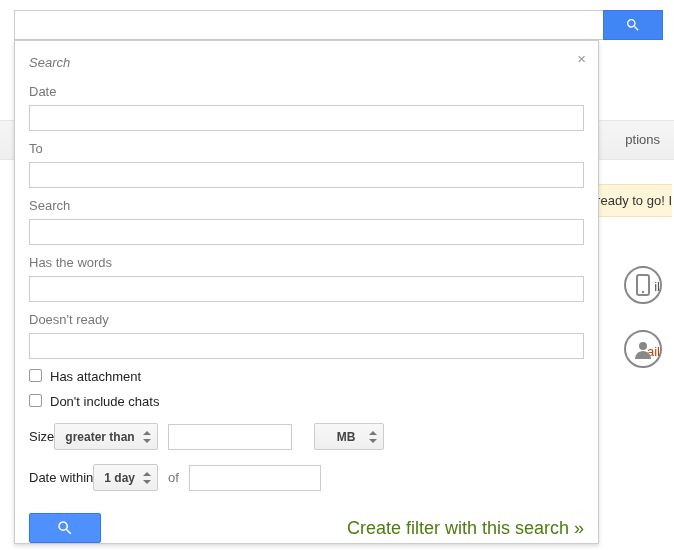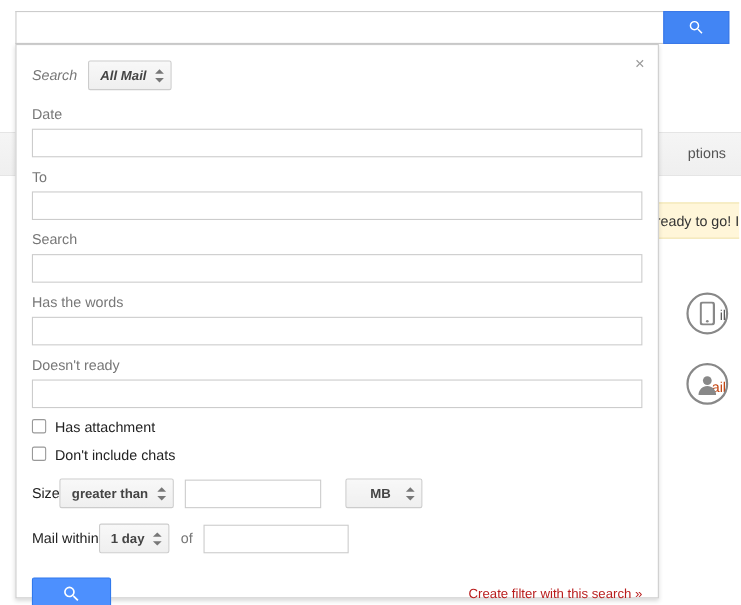--- a/index.html
+++ b/index.html
@@ -153,22 +153,22 @@
     background: #4d90fe;
     border: 1px solid #3079ed;
     border-radius: 2px;
     display: flex;
     align-items: center;
     justify-content: center;
     cursor: pointer;
   }
   .search-go-btn svg { fill: #fff; }
   .create-filter-link {
-    color: #b91c1c;
-    font-size: 12px;
+    color: #4d7c0f;
+    font-size: 18px;
     cursor: pointer;
   }
 
   
   .bg-strip-options {
     position: absolute;
     left: 0; right: 0;
     top: 120px;
     height: 40px;
     background: linear-gradient(#f5f5f5, #efefef);
@@ -258,24 +258,20 @@
         <path d="M15.5 14h-.79l-.28-.27A6.471 6.471 0 0 0 16 9.5 6.5 6.5 0 1 0 9.5 16c1.61 0 3.09-.59 4.23-1.57l.27.28v.79l5 4.99L20.49 19l-4.99-5zm-6 0C7.01 14 5 11.99 5 9.5S7.01 5 9.5 5 14 7.01 14 9.5 11.99 14 9.5 14z"></path>
       </svg>
   </div>
 </div>
 
 <div class="adv-panel">
   <div class="close-x">×</div>
 
   <div class="row-inline" style="margin-bottom:14px;font-style:italic;">
     <span class="label-inline">Search</span>
-    <div class="select">
-      <span>All Mail</span>
-      <span class="updown"></span>
-    </div>
   </div>
 
   <div class="row">
     <span class="label">Date</span>
     <input class="field-input" type="text" value="" style="">
   </div>
 
   <div class="row">
     <span class="label">To</span>
     <input class="field-input" type="text" value="" style="">
@@ -315,21 +311,21 @@
     <div class="gap"></div>
     <input class="field-input small-input" type="text" value="" style="">
     <div style="width:22px;"></div>
     <div class="select" style="padding-left:22px;padding-right:28px;">
       <span>MB</span>
       <span class="updown"></span>
     </div>
   </div>
 
   <div class="date-row">
-    <span class="label-inline">Mail within</span>
+    <span class="label-inline">Date within</span>
     <div class="select">
       <span>1 day</span>
       <span class="updown"></span>
     </div>
     <span class="of-label">of</span>
     <input class="field-input date-input" type="text" value="" style="">
   </div>
 
   <div class="footer-row">
     <div class="search-go-btn">

